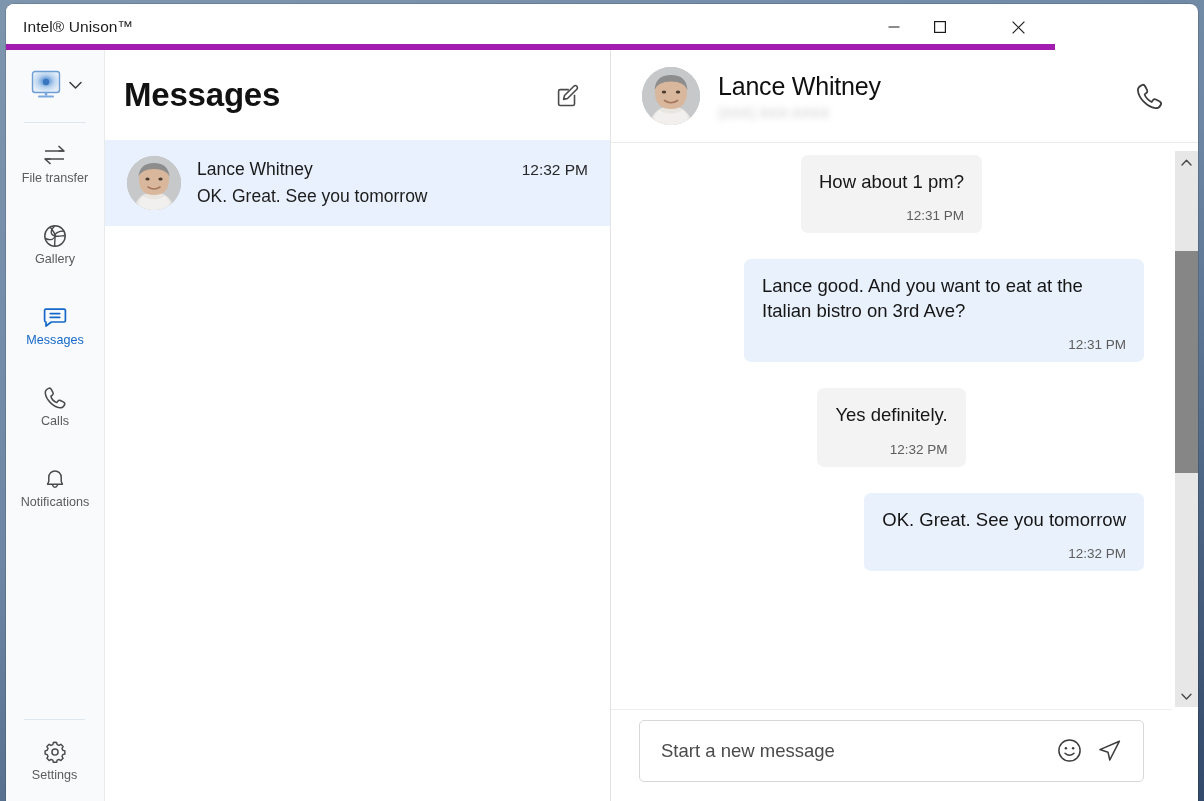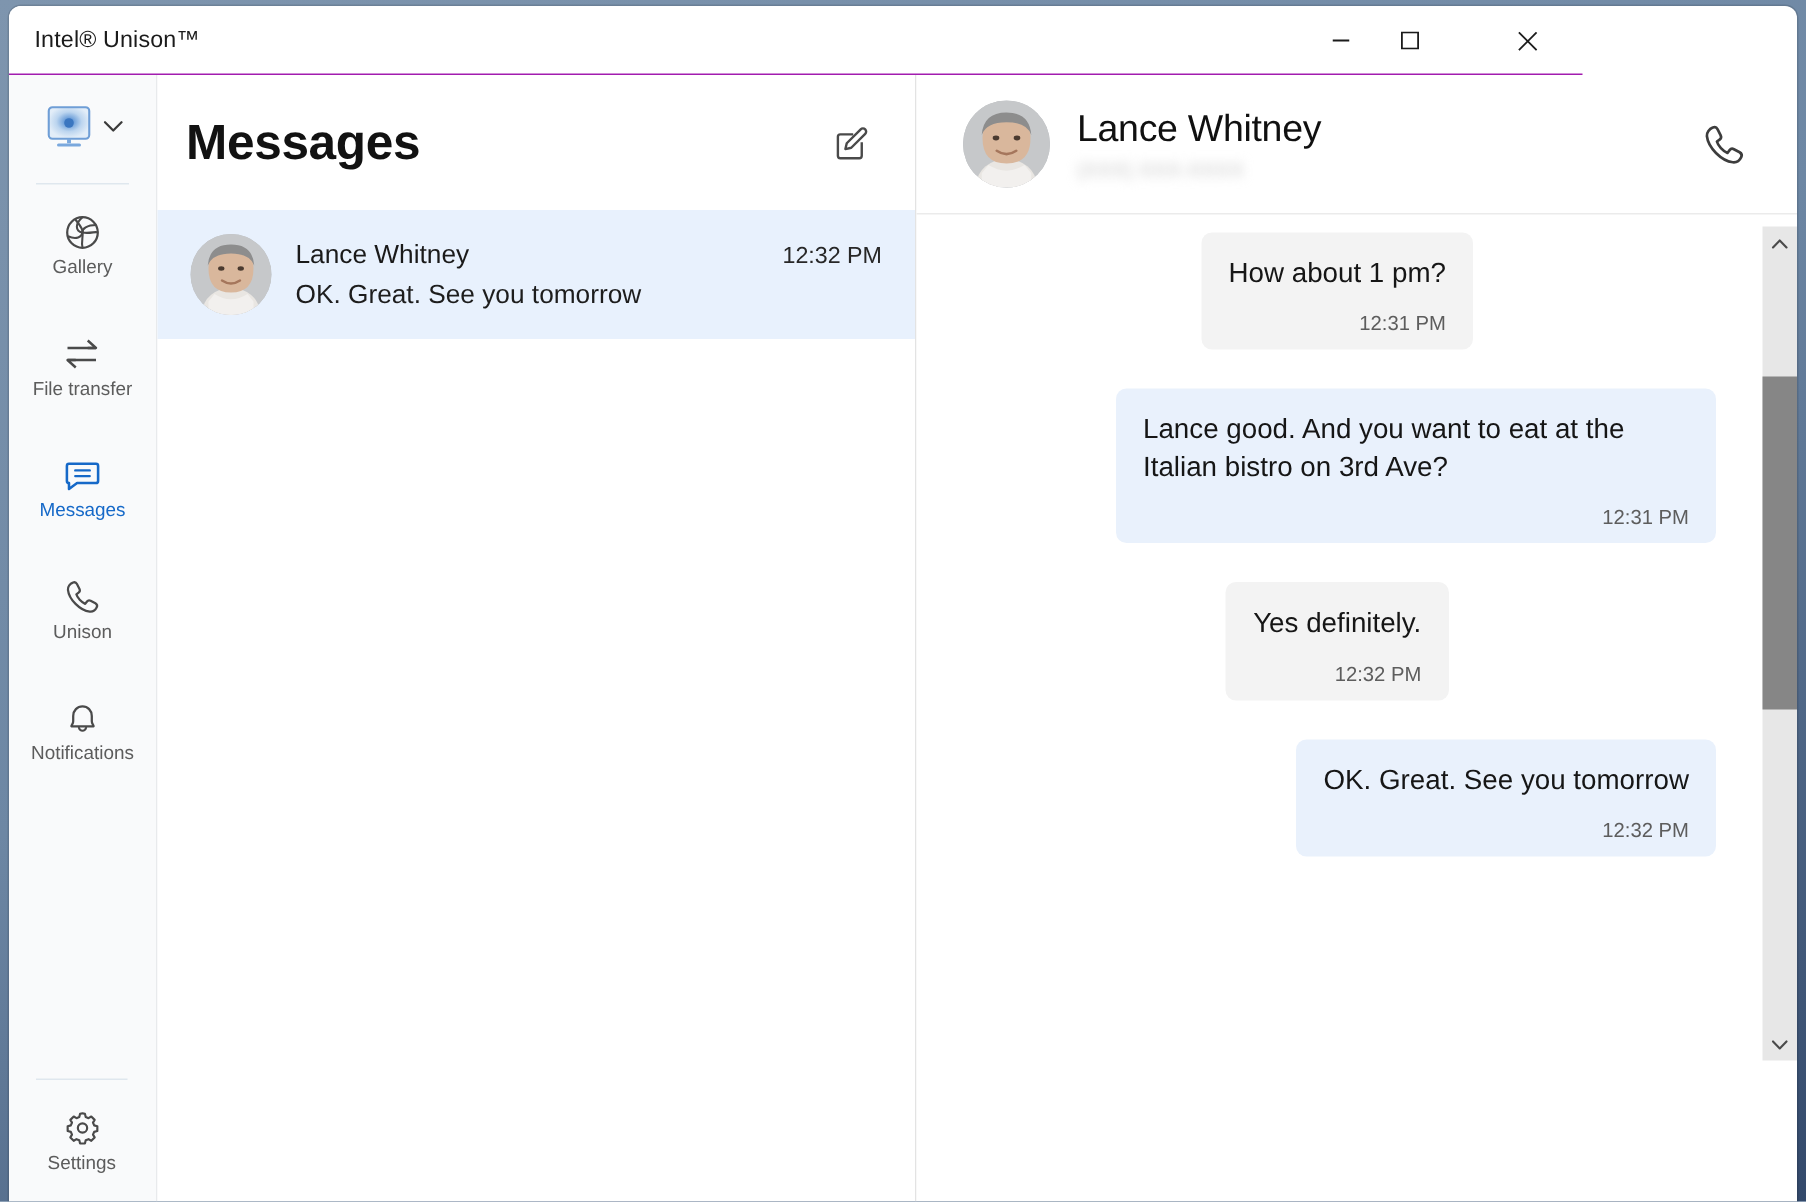--- a/index.html
+++ b/index.html
@@ -22,21 +22,21 @@
     background: #ffffff;
     border-radius: 8px 8px 0 0;
     overflow: hidden;
     box-shadow: 0 0 0 1px rgba(0,0,0,0.12);
   }
   
   #titlebar {
     position: absolute; left:0; top:0;
     width: 1049px; height: 46px;
     background: #ffffff;
-    border-bottom: 1px solid #a21caf;
+    border-bottom: 6px solid #a21caf;
   }
   #app-title {
     position: absolute; left: 17px; top: 14px;
     font-size: 15.5px; color: #1b1b1b;
     letter-spacing: .1px;
     white-space: nowrap;
   }
   .wbtn {
     position: absolute; top: 0;
     width: 46px; height: 46px;
@@ -309,59 +309,59 @@
               <polyline points="1,1.5 6.5,7 12,1.5" fill="none" stroke="#3b3b3b" stroke-width="1.5" stroke-linecap="round" stroke-linejoin="round"></polyline>
             </svg>
           </span>
         </div>
 
         <div class="sb-divider"></div>
 
         <div class="nav-item">
           <span class="nav-icon">
             <svg width="26" height="26" viewBox="0 0 26 26">
+              <polyline points="3,9 22,9" fill="none" stroke="#4a4a4a" stroke-width="1.6"></polyline>
+              <polyline points="16.5,4 22,9 16.5,9" fill="none" stroke="#4a4a4a" stroke-width="1.6" stroke-linejoin="round"></polyline>
+              <polyline points="22,17 3,17" fill="none" stroke="#4a4a4a" stroke-width="1.6"></polyline>
+              <polyline points="8.5,22 3,17 8.5,17" fill="none" stroke="#4a4a4a" stroke-width="1.6" stroke-linejoin="round"></polyline>
+            </svg>
+          </span>
+          <span class="nav-label">File transfer</span>
+        </div>
+
+        <div class="nav-item">
+          <span class="nav-icon">
+            <svg width="26" height="26" viewBox="0 0 26 26">
               <circle cx="13" cy="13" r="10.2" fill="none" stroke="#4a4a4a" stroke-width="1.5"></circle>
               <path d="M13 2.8 C 8 7, 8 12, 13 13 C 18 14, 22 12, 23.2 13" fill="none" stroke="#4a4a4a" stroke-width="1.4"></path>
               <path d="M22.2 8 C 16 8, 12.5 10.5, 13 13 C 13.5 15.8, 12 19.5, 13 23.2" fill="none" stroke="#4a4a4a" stroke-width="1.4"></path>
               <path d="M3.3 15.5 C 9 18, 12.5 16, 13 13 C 13.5 10, 10 7, 8 3.9" fill="none" stroke="#4a4a4a" stroke-width="1.4"></path>
             </svg>
           </span>
           <span class="nav-label">Gallery</span>
-        </div>
-
-        <div class="nav-item">
-          <span class="nav-icon">
-            <svg width="26" height="26" viewBox="0 0 26 26">
-              <polyline points="3,9 22,9" fill="none" stroke="#4a4a4a" stroke-width="1.6"></polyline>
-              <polyline points="16.5,4 22,9 16.5,9" fill="none" stroke="#4a4a4a" stroke-width="1.6" stroke-linejoin="round"></polyline>
-              <polyline points="22,17 3,17" fill="none" stroke="#4a4a4a" stroke-width="1.6"></polyline>
-              <polyline points="8.5,22 3,17 8.5,17" fill="none" stroke="#4a4a4a" stroke-width="1.6" stroke-linejoin="round"></polyline>
-            </svg>
-          </span>
-          <span class="nav-label">File transfer</span>
         </div>
 
         <div class="nav-item active">
           <span class="nav-icon">
             <svg width="26" height="26" viewBox="0 0 26 26">
               <path d="M4 5.2 h18 a1.4 1.4 0 0 1 1.4 1.4 v10 a1.4 1.4 0 0 1 -1.4 1.4 h-12.6 l-5.4 4 v-4 h-0 a1.4 1.4 0 0 1 -1.4 -1.4 v-10 a1.4 1.4 0 0 1 1.4 -1.4 z" fill="none" stroke="#1669c8" stroke-width="1.7" stroke-linejoin="round"></path>
               <line x1="8.2" y1="9.6" x2="17.8" y2="9.6" stroke="#1669c8" stroke-width="1.6" stroke-linecap="round"></line>
               <line x1="8.2" y1="13.4" x2="17.8" y2="13.4" stroke="#1669c8" stroke-width="1.6" stroke-linecap="round"></line>
             </svg>
           </span>
           <span class="nav-label">Messages</span>
         </div>
 
         <div class="nav-item">
           <span class="nav-icon">
             <svg width="26" height="26" viewBox="0 0 26 26">
               <path d="M6.6 3.4 c 1.3 -0.6 2.2 0 2.7 1 l1.7 3.3 c 0.5 1 0.2 1.8 -0.6 2.4 l-1.5 1.1 c 0.6 2.3 3.4 5.4 5.9 6.4 l1.2 -1.6 c 0.6 -0.8 1.5 -1 2.4 -0.5 l3.2 1.7 c 1 0.6 1.5 1.5 0.9 2.7 c -0.9 1.9 -2.8 3.1 -4.7 2.9 C 11.3 22 4 14.6 3.3 8.2 C 3.1 6.2 4.7 4.2 6.6 3.4 z" fill="none" stroke="#4a4a4a" stroke-width="1.5" stroke-linejoin="round"></path>
             </svg>
           </span>
-          <span class="nav-label">Unison</span>
+          <span class="nav-label">Calls</span>
         </div>
 
         <div class="nav-item">
           <span class="nav-icon">
             <svg width="26" height="26" viewBox="0 0 26 26">
               <path d="M5.6 18.2 c 0 -1 1.2 -1.5 1.2 -3.4 v-3.5 c 0 -3.6 2.7 -6.4 6.2 -6.4 c 3.5 0 6.2 2.8 6.2 6.4 v3.5 c 0 1.9 1.2 2.4 1.2 3.4 z" fill="none" stroke="#4a4a4a" stroke-width="1.5" stroke-linejoin="round"></path>
               <path d="M10.6 19.2 c 0.4 1.3 1.3 2 2.4 2 c 1.1 0 2 -0.7 2.4 -2" fill="none" stroke="#4a4a4a" stroke-width="1.4" stroke-linecap="round"></path>
             </svg>
           </span>
           <span class="nav-label">Notifications</span>
@@ -463,20 +463,38 @@
             </div>
           </div>
           <div class="bubble-row out">
             <div class="bubble out">
               <div class="bubble-text">OK. Great. See you tomorrow</div>
               <div class="bubble-time">12:32 PM</div>
             </div>
           </div>
         </div>
 
+        <div id="composer-wrap">
+          <div id="composer">
+            <input id="composer-input" type="text" placeholder="Start a new message" style="">
+            <div class="composer-btn">
+              <svg width="25" height="25" viewBox="0 0 25 25">
+                <circle cx="12.5" cy="12.5" r="10.6" fill="none" stroke="#3d3d3d" stroke-width="1.5"></circle>
+                <circle cx="8.9" cy="10.2" r="1.25" fill="#3d3d3d"></circle>
+                <circle cx="16.1" cy="10.2" r="1.25" fill="#3d3d3d"></circle>
+                <path d="M8 15.2 q4.5 4 9 0" fill="none" stroke="#3d3d3d" stroke-width="1.5" stroke-linecap="round"></path>
+              </svg>
+            </div>
+            <div class="composer-btn">
+              <svg width="27" height="27" viewBox="0 0 27 27">
+                <path d="M23.4 4.2 L3.9 12.6 l8.1 2.6 1.8 7.8 z" fill="none" stroke="#3d3d3d" stroke-width="1.55" stroke-linejoin="round"></path>
+              </svg>
+            </div>
+          </div>
+        </div>
 
         <div id="chat-scrollbar">
           <div class="sb-arrow">
             <svg width="11" height="7" viewBox="0 0 11 7">
               <polyline points="1,6 5.5,1.3 10,6" fill="none" stroke="#4a4a4a" stroke-width="1.4" stroke-linecap="round" stroke-linejoin="round"></polyline>
             </svg>
           </div>
           <div id="sb-track">
             <div id="sb-thumb"></div>
           </div>

